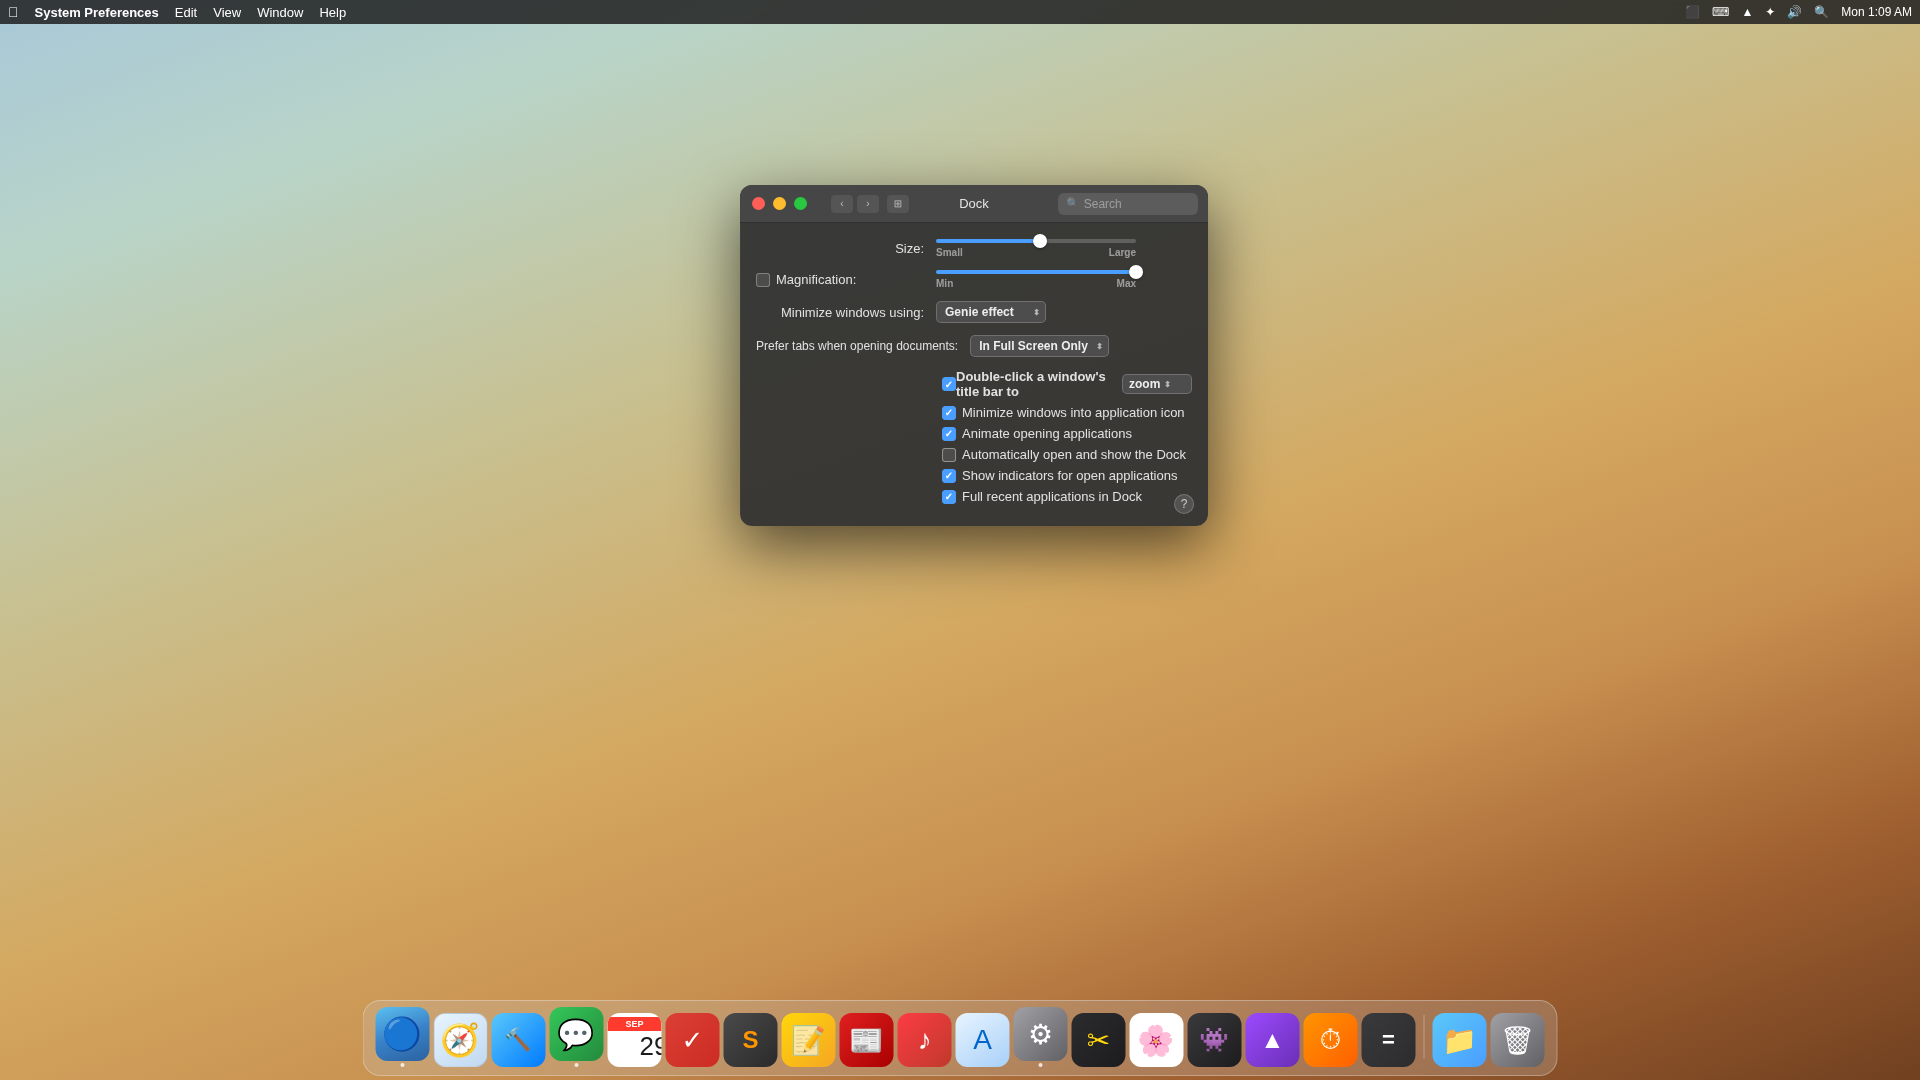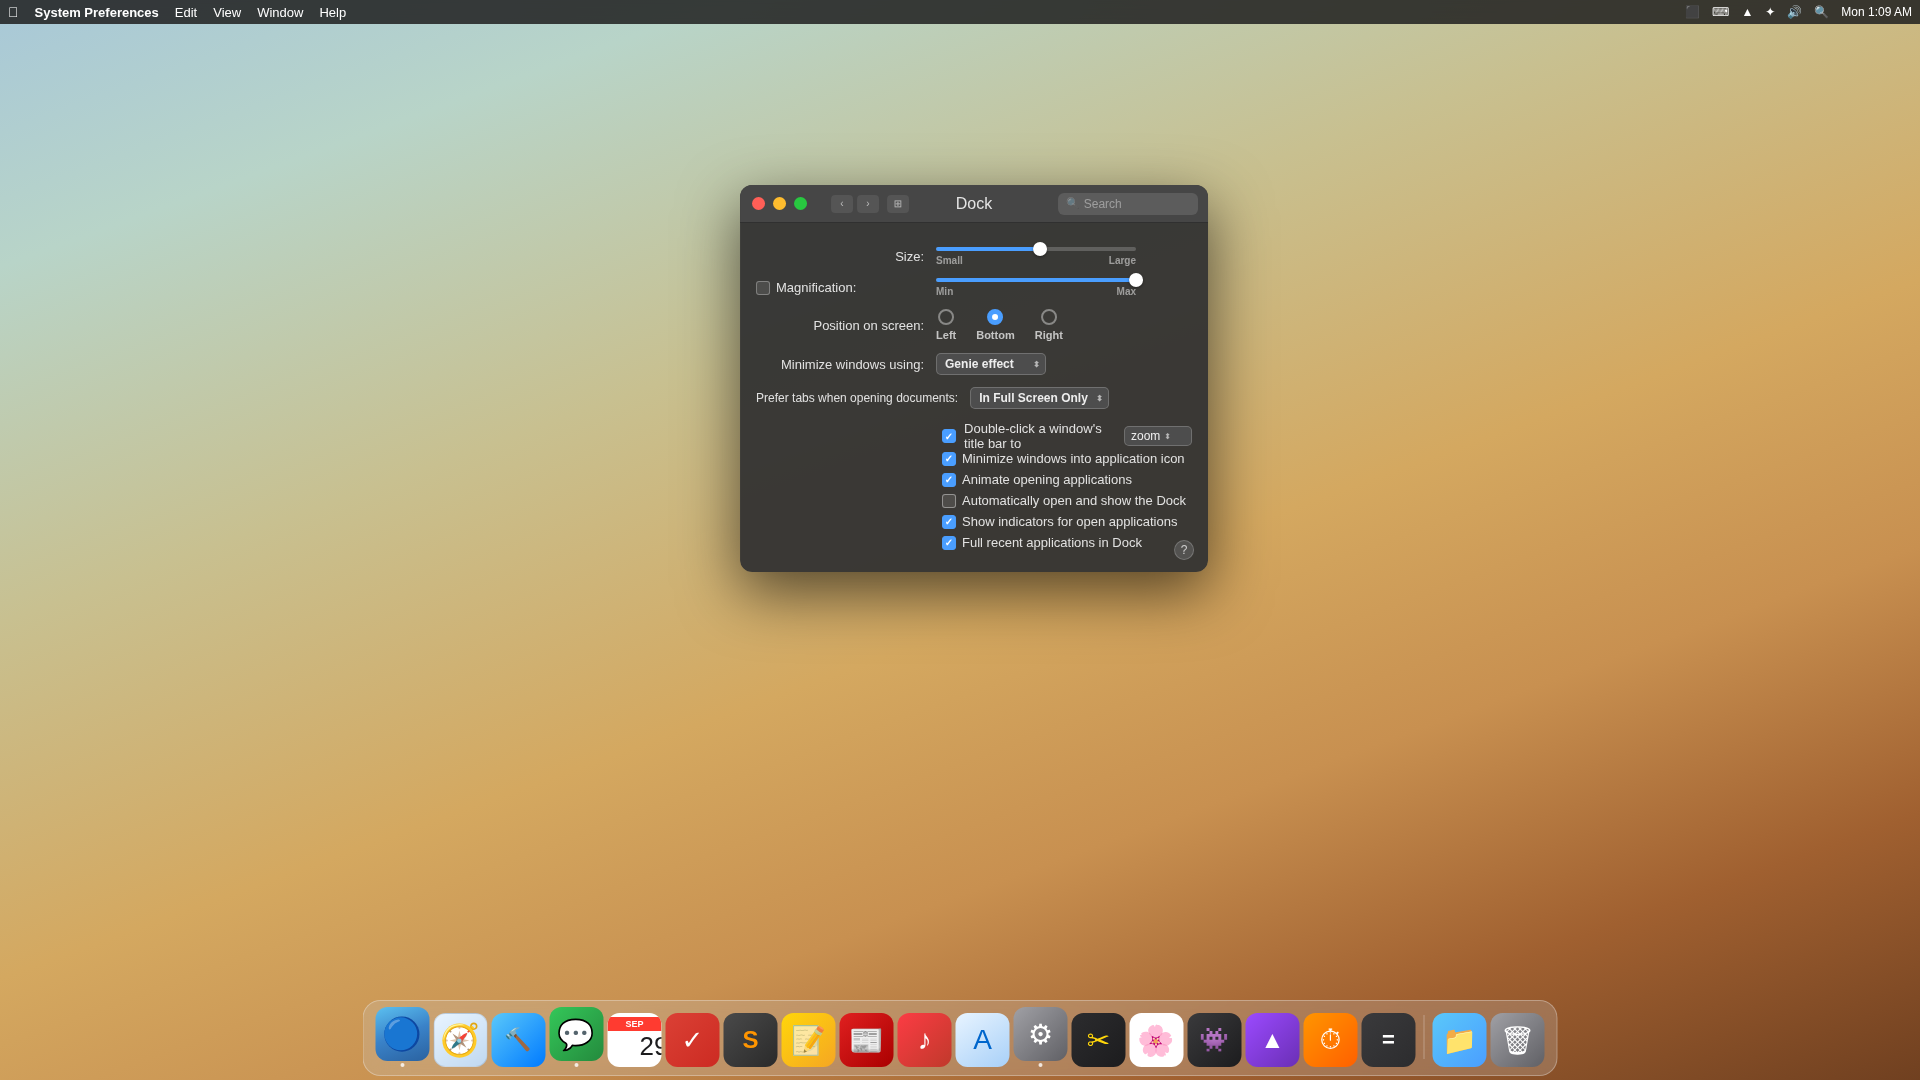--- a/index.html
+++ b/index.html
@@ -159,21 +159,21 @@
 
     .window-btn.close { background: #ff5f57; }
     .window-btn.minimize { background: #febc2e; }
     .window-btn.maximize { background: #28c840; }
 
     .window-title {
       position: absolute;
       left: 50%;
       transform: translateX(-50%);
       color: rgba(255,255,255,0.85);
-      font-size: 16px;
+      font-size: 13px;
       font-weight: 500;
     }
 
     .window-nav {
       display: flex;
       gap: 4px;
       margin-left: 24px;
     }
 
     .nav-btn {
@@ -226,21 +226,21 @@
       font-size: 12px;
       width: 100%;
     }
 
     .search-field input::placeholder {
       color: rgba(255,255,255,0.4);
     }
 
     
     .window-content {
-      padding: 24px 16px 16px;
+      padding: 16px 16px 16px;
       color: rgba(255,255,255,0.88);
       font-size: 13px;
     }
 
     .setting-row {
       display: flex;
       align-items: center;
       margin-bottom: 12px;
     }
 
@@ -402,23 +402,23 @@
       position: absolute;
       right: 5px;
       font-size: 8px;
       color: rgba(255,255,255,0.6);
     }
 
     
     .doubleclick-row {
       display: flex;
       align-items: center;
-      gap: 8px;
       padding-left: 186px;
-      margin-bottom: 0;
+      margin-bottom: 6px;
+      font-weight: bold;
     }
 
     .zoom-dropdown {
       background: rgba(80,80,80,0.9);
       border: 1px solid rgba(255,255,255,0.2);
       border-radius: 5px;
       padding: 2px 20px 2px 6px;
       color: rgba(255,255,255,0.9);
       font-size: 12px;
       cursor: pointer;
@@ -557,39 +557,20 @@
               <div class="slider-thumb" style="left:calc(100% - 7px)"></div>
             </div>
             <div class="slider-labels">
               <span>Min</span>
               <span>Max</span>
             </div>
           </div>
         </div>
       </div>
 
-      <div class="setting-row">
-        <div class="setting-label">Position on screen:</div>
-        <div class="setting-control">
-          <div class="radio-group">
-            <div class="radio-option">
-              <div class="radio-btn"></div>
-              <span class="radio-label">Left</span>
-            </div>
-            <div class="radio-option">
-              <div class="radio-btn selected"></div>
-              <span class="radio-label">Bottom</span>
-            </div>
-            <div class="radio-option">
-              <div class="radio-btn"></div>
-              <span class="radio-label">Right</span>
-            </div>
-          </div>
-        </div>
-      </div>
 
       <div class="setting-row">
         <div class="setting-label">Minimize windows using:</div>
         <div class="setting-control">
           <div class="dropdown">
             <span>Genie effect</span>
             <span class="dropdown-arrow">⬍</span>
           </div>
         </div>
       </div>

